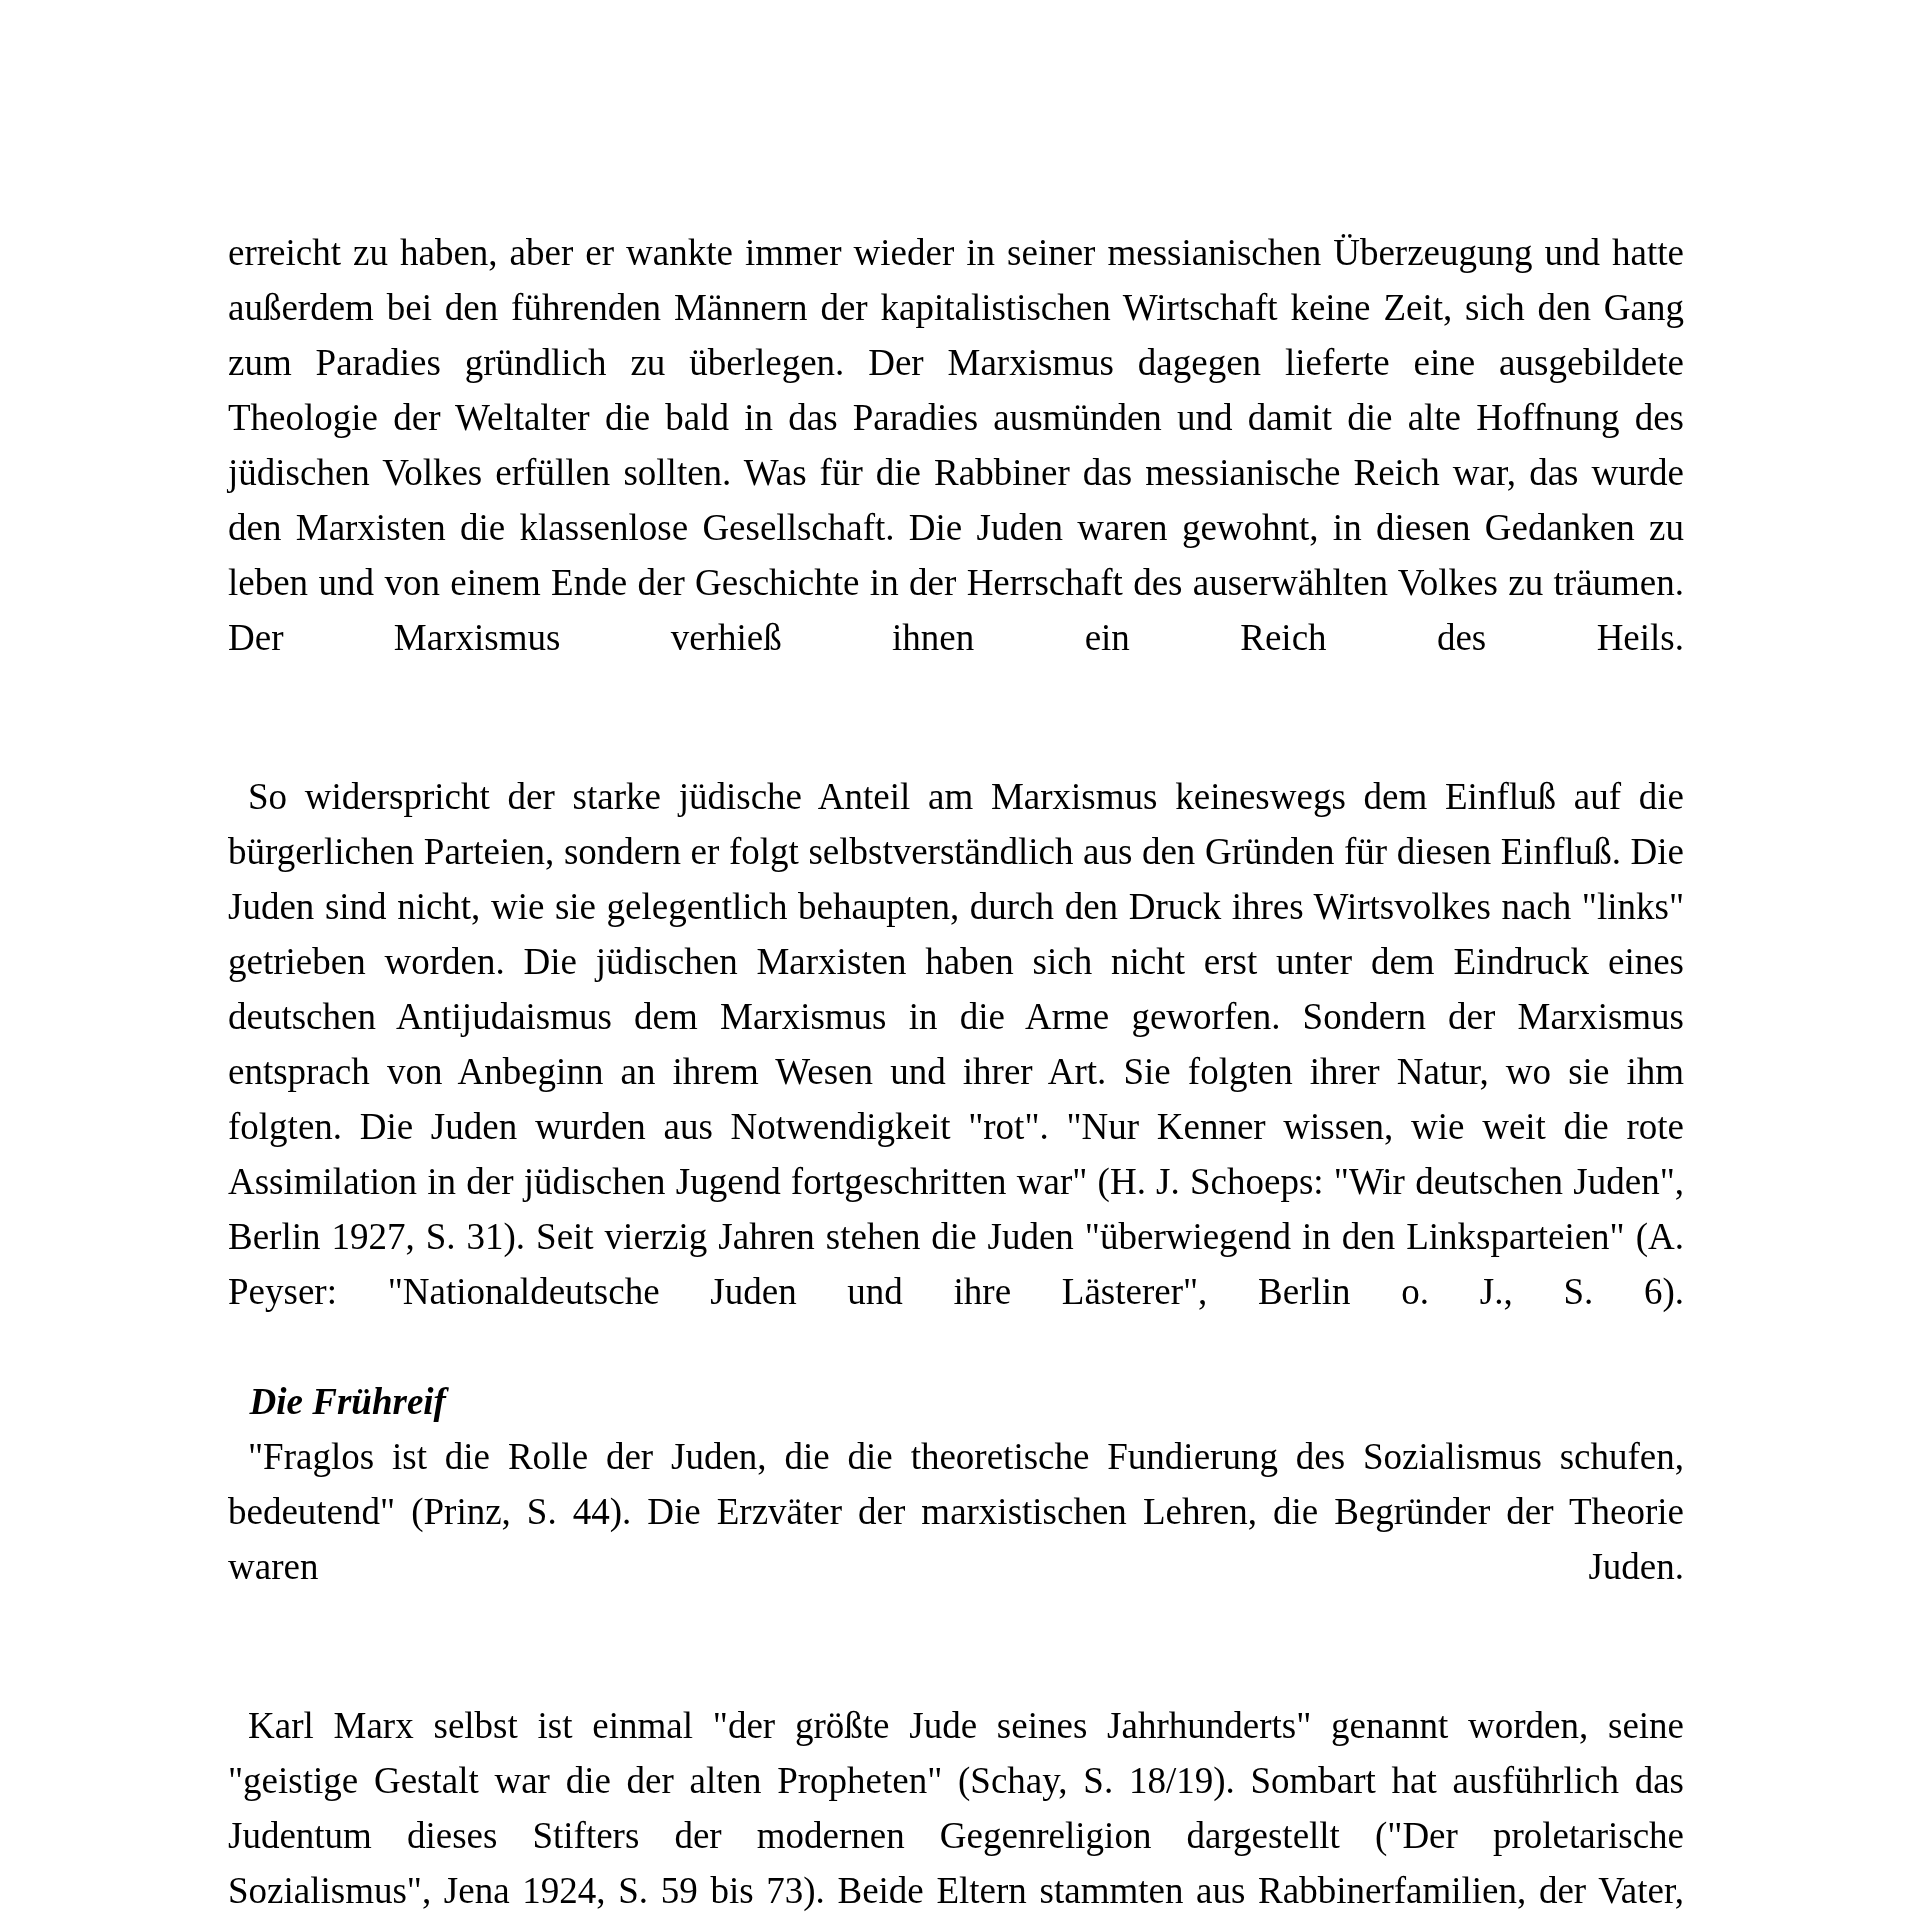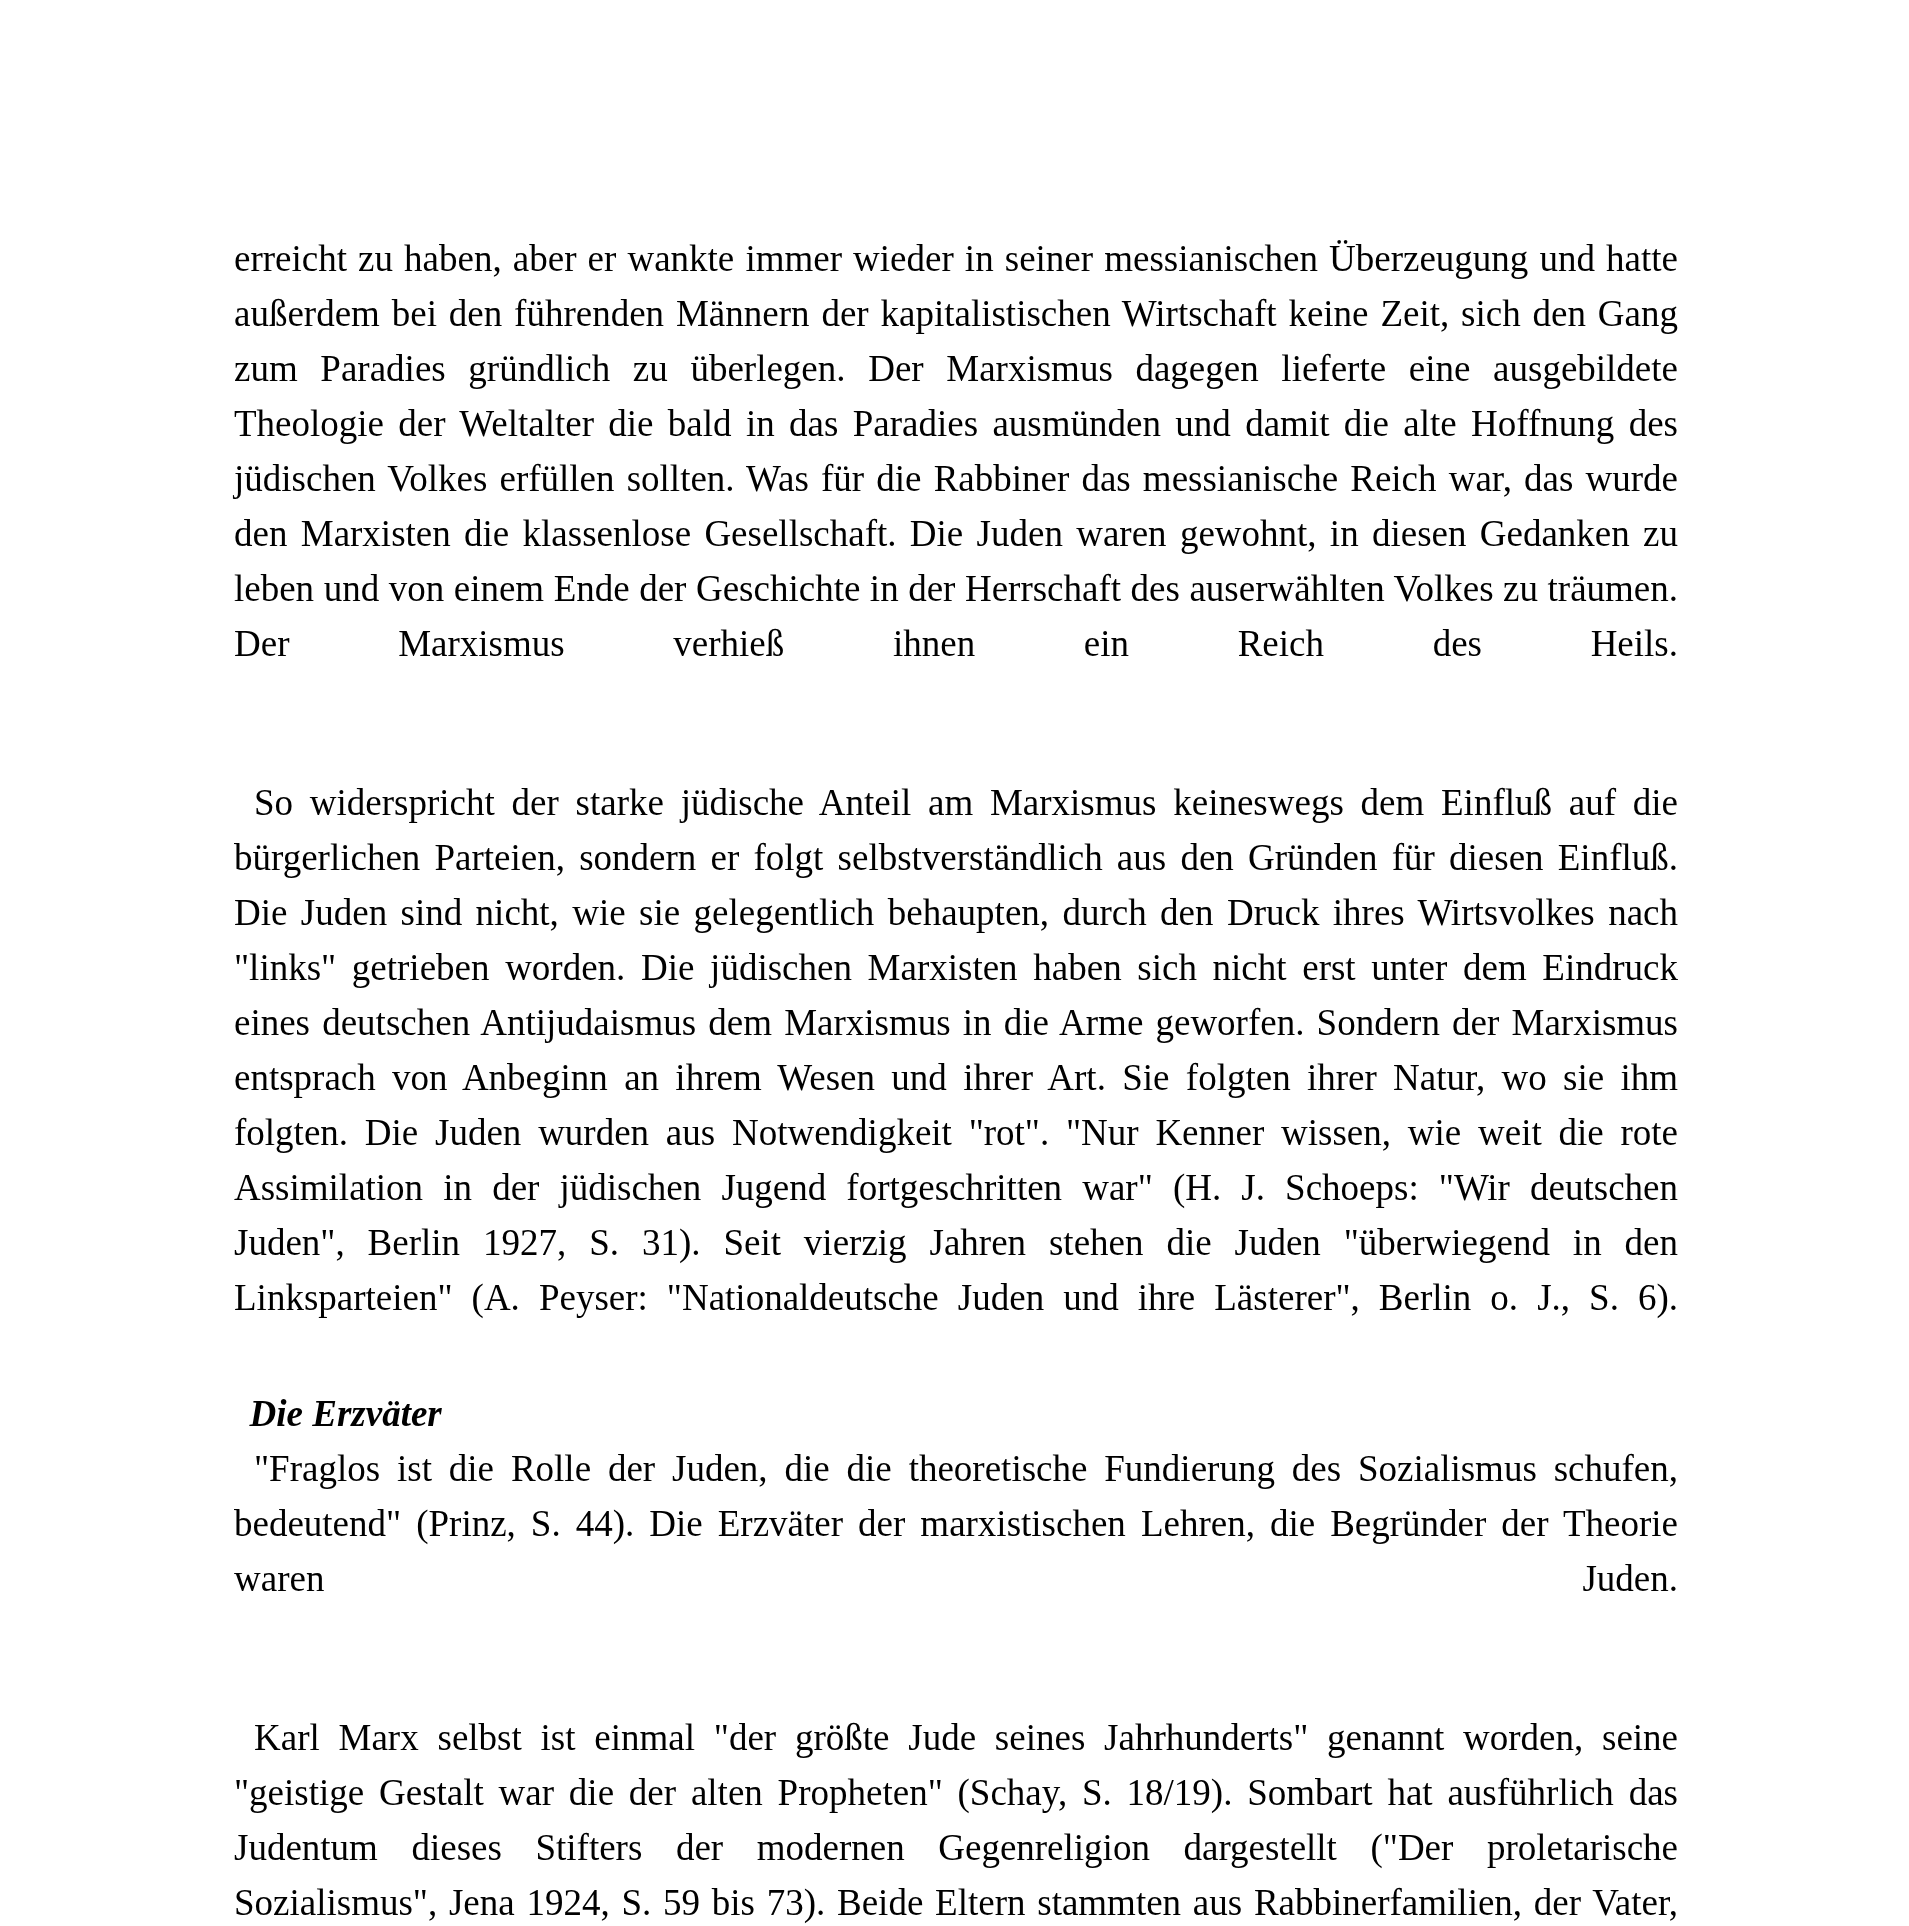--- a/index.html
+++ b/index.html
@@ -18,21 +18,21 @@
     background: #ffffff;
     overflow: hidden;
   }
   #text-column {
     position: absolute;
     left: 228px;
     top: 225px;
     width: 1456px;
   }
   p.para {
-    margin: 6px;
+    margin: 0;
     padding: 0;
     font-size: 37px;
     line-height: 55px;
     text-align: justify;
     text-justify: inter-word;
     text-indent: 20px;
     hyphens: none;
     -webkit-hyphens: none;
     word-spacing: 0px;
   }
@@ -66,21 +66,21 @@
 <body>
 
 <div id="page">
 
   <div id="text-column">
 
     <p class="para no-indent">erreicht zu haben, aber er wankte immer wieder in seiner messianischen Überzeugung und hatte außerdem bei den führenden Männern der kapitalistischen Wirtschaft keine Zeit, sich den Gang zum Paradies gründlich zu überlegen. Der Marxismus dagegen lieferte eine ausgebildete Theologie der Weltalter die bald in das Paradies ausmünden und damit die alte Hoffnung des jüdischen Volkes erfüllen sollten. Was für die Rabbiner das messianische Reich war, das wurde den Marxisten die klassenlose Gesellschaft. Die Juden waren gewohnt, in diesen Gedanken zu leben und von einem Ende der Geschichte in der Herrschaft des auserwählten Volkes zu träumen. Der Marxismus verhieß ihnen ein Reich des Heils.</p>
 
     <p class="para gap-before">So widerspricht der starke jüdische Anteil am Marxismus keineswegs dem Einfluß auf die bürgerlichen Parteien, sondern er folgt selbstverständlich aus den Gründen für diesen Einfluß. Die Juden sind nicht, wie sie gelegentlich behaupten, durch den Druck ihres Wirtsvolkes nach "links" getrieben worden. Die jüdischen Marxisten haben sich nicht erst unter dem Eindruck eines deutschen Antijudaismus dem Marxismus in die Arme geworfen. Sondern der Marxismus entsprach von Anbeginn an ihrem Wesen und ihrer Art. Sie folgten ihrer Natur, wo sie ihm folgten. Die Juden wurden aus Notwendigkeit "rot". "Nur Kenner wissen, wie weit die rote Assimilation in der jüdischen Jugend fortgeschritten war" (H. J. Schoeps: "Wir deutschen Juden", Berlin 1927, S. 31). Seit vierzig Jahren stehen die Juden "überwiegend in den Linksparteien" (A. Peyser: "Nationaldeutsche Juden und ihre Lästerer", Berlin o. J., S. 6).</p>
 
-    <h2 class="section-heading gap-before">Die Erzväter</h2>
+    <h2 class="section-heading gap-before">Die Frühreif</h2>
 
     <p class="para tight-before">"Fraglos ist die Rolle der Juden, die die theoretische Fundierung des Sozialismus schufen, bedeutend" (Prinz, S. 44). Die Erzväter der marxistischen Lehren, die Begründer der Theorie waren Juden.</p>
 
     <p class="para gap-before">Karl Marx selbst ist einmal "der größte Jude seines Jahrhunderts" genannt worden, seine "geistige Gestalt war die der alten Propheten" (Schay, S. 18/19). Sombart hat ausführlich das Judentum dieses Stifters der modernen Gegenreligion dargestellt ("Der proletarische Sozialismus", Jena 1924, S. 59 bis 73). Beide Eltern stammten aus Rabbinerfamilien, der Vater, früher Mardochai, ließ sich als Rechtsanwalt in Trier taufen. Die Familie war "krank an Leib und Seele", "wurzellos", "Ohne sicheren Standpunkt im Leben". Frühreif wird Karl Marx mit schwer verdaulichem Lesestoff überfüttert. Er bleibt in seinem ganzen Leben ein nur intellektuell lebender Mensch und schreibt sich in einem Emigrantendasein den Haß aus der Seele. Er war ein "disäquilibrierter Assoziationsjude" (Sombart). Herrschsucht, Ressentiment, Intellektualismus und innere Zerrissenheit sind ihm von seiner Rasse als Erbe hinterlassen worden.</p>
 
   </div>
 
 </div>
 
 

